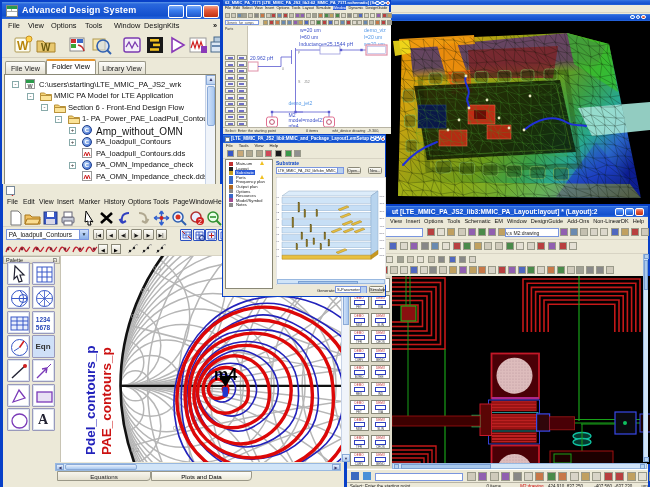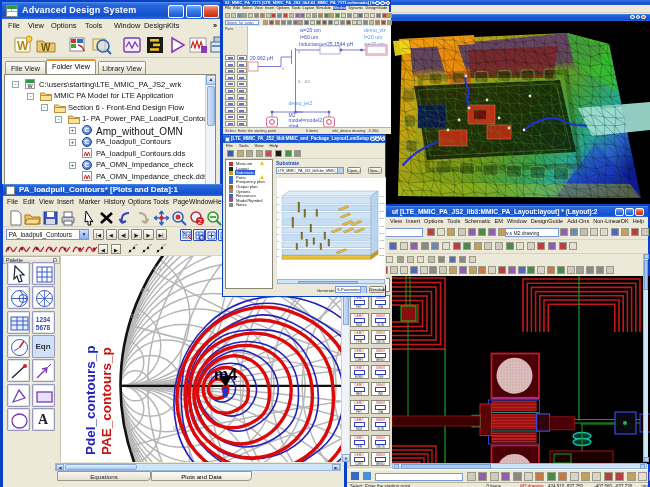--- a/index.html
+++ b/index.html
@@ -2218,21 +2218,20 @@
       </svg>
       <div class="abs nw" style="left:77px;top:108.0px;font-size:7.6px;color:#111;">2- PA_Top_Level</div>
    <div class="abs" style="right:0;top:0;width:10px;height:124px;background:#f0f4fa;border-left:1px solid #c8d4e8;">
      <div style="width:10px;height:10px;background:linear-gradient(#e8f0fc,#b8d0f0);border:1px solid #8aaad8;font-size:5px;text-align:center;color:#336;">▲</div>
      <div style="width:8px;height:40px;margin:1px auto;background:linear-gradient(90deg,#cfe0f8,#a8c8f0);border:1px solid #8aaad8;border-radius:2px;"></div>
      <div class="abs" style="bottom:0;width:10px;height:10px;background:linear-gradient(#e8f0fc,#b8d0f0);border:1px solid #8aaad8;font-size:5px;text-align:center;color:#336;">▼</div>
    </div>
  </div>
 </div>
 <div class="win" style="left:0;top:184px;width:346px;height:303px;background:#ece9d8;border-left:3px solid #0840c8;border-right:2px solid #0840c8;">
- <div class="tb" style="height:12px;font-size:8px;line-height:12px;padding-left:16px;">PA_loadpull_Contours* [Plots and Data]:1</div>
  <div class="abs" style="left:3px;top:2px;width:9px;height:9px;background:#fff;border:1px solid #789;"><svg width="8" height="8">
         <path d="M1,6 l1.5,-3 1.5,3 1.5,-4 1.5,4" stroke="#d02020" fill="none" stroke-width="1"></path>
       </svg></div>
  <div class="mi beige abs" style="left:0;top:12px;width:341px;height:12px;font-size:6.8px;line-height:12px;">
       <span class="abs" style="left:4px;top:0;">File</span>
       <span class="abs" style="left:20px;top:0;">Edit</span>
       <span class="abs" style="left:36px;top:0;">View</span>
       <span class="abs" style="left:54px;top:0;">Insert</span>
       <span class="abs" style="left:76px;top:0;">Marker</span>
       <span class="abs" style="left:101px;top:0;">History</span>

